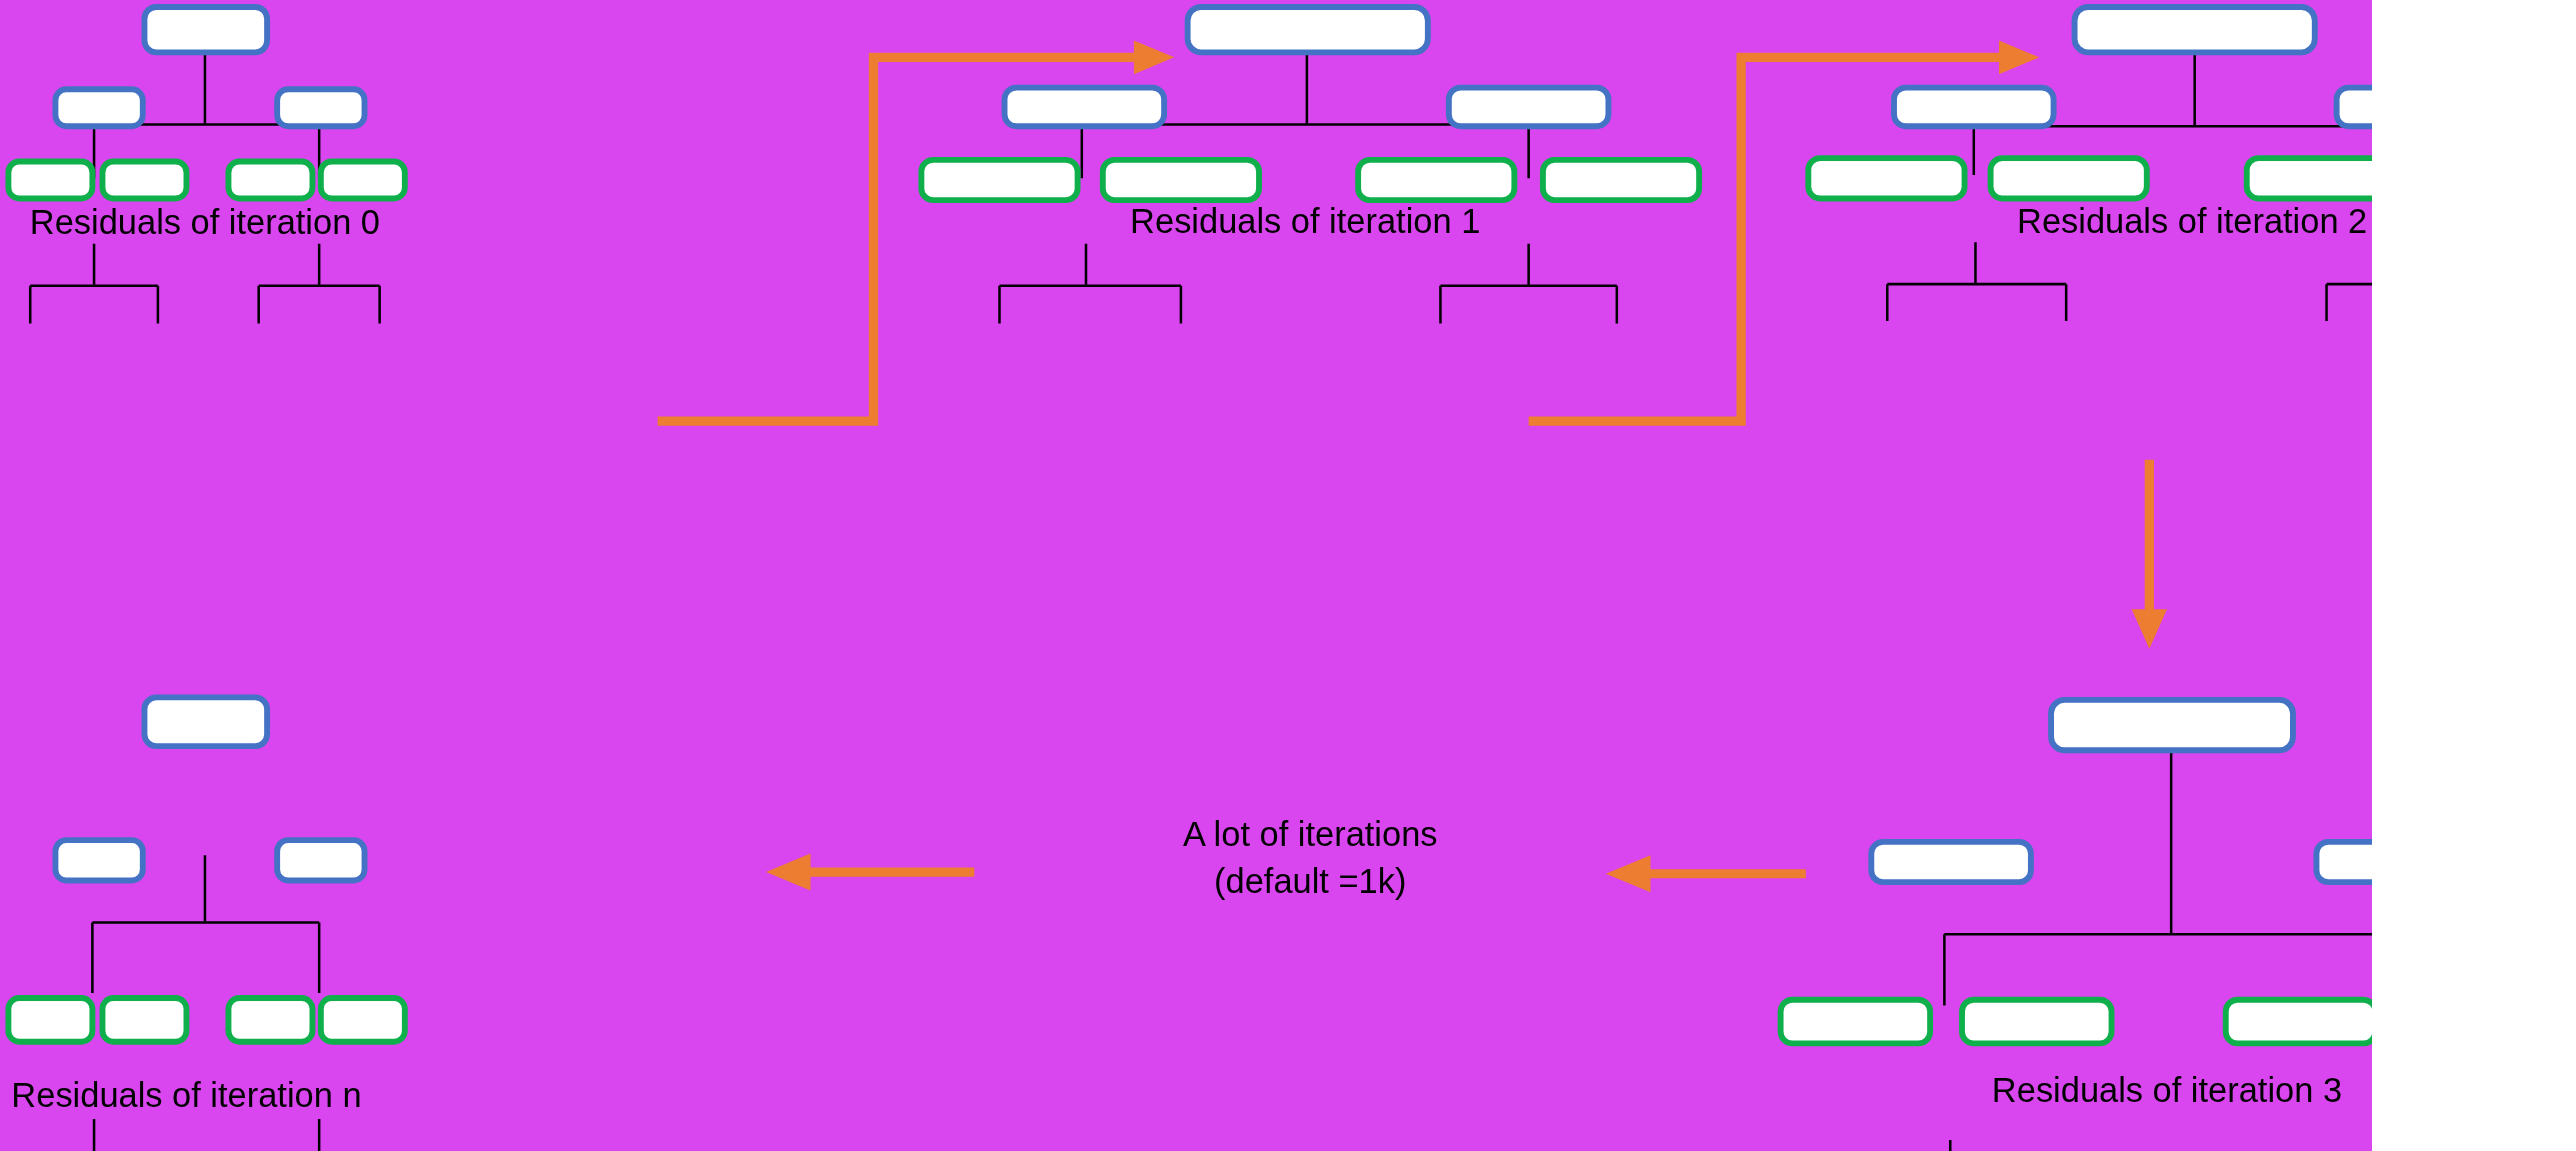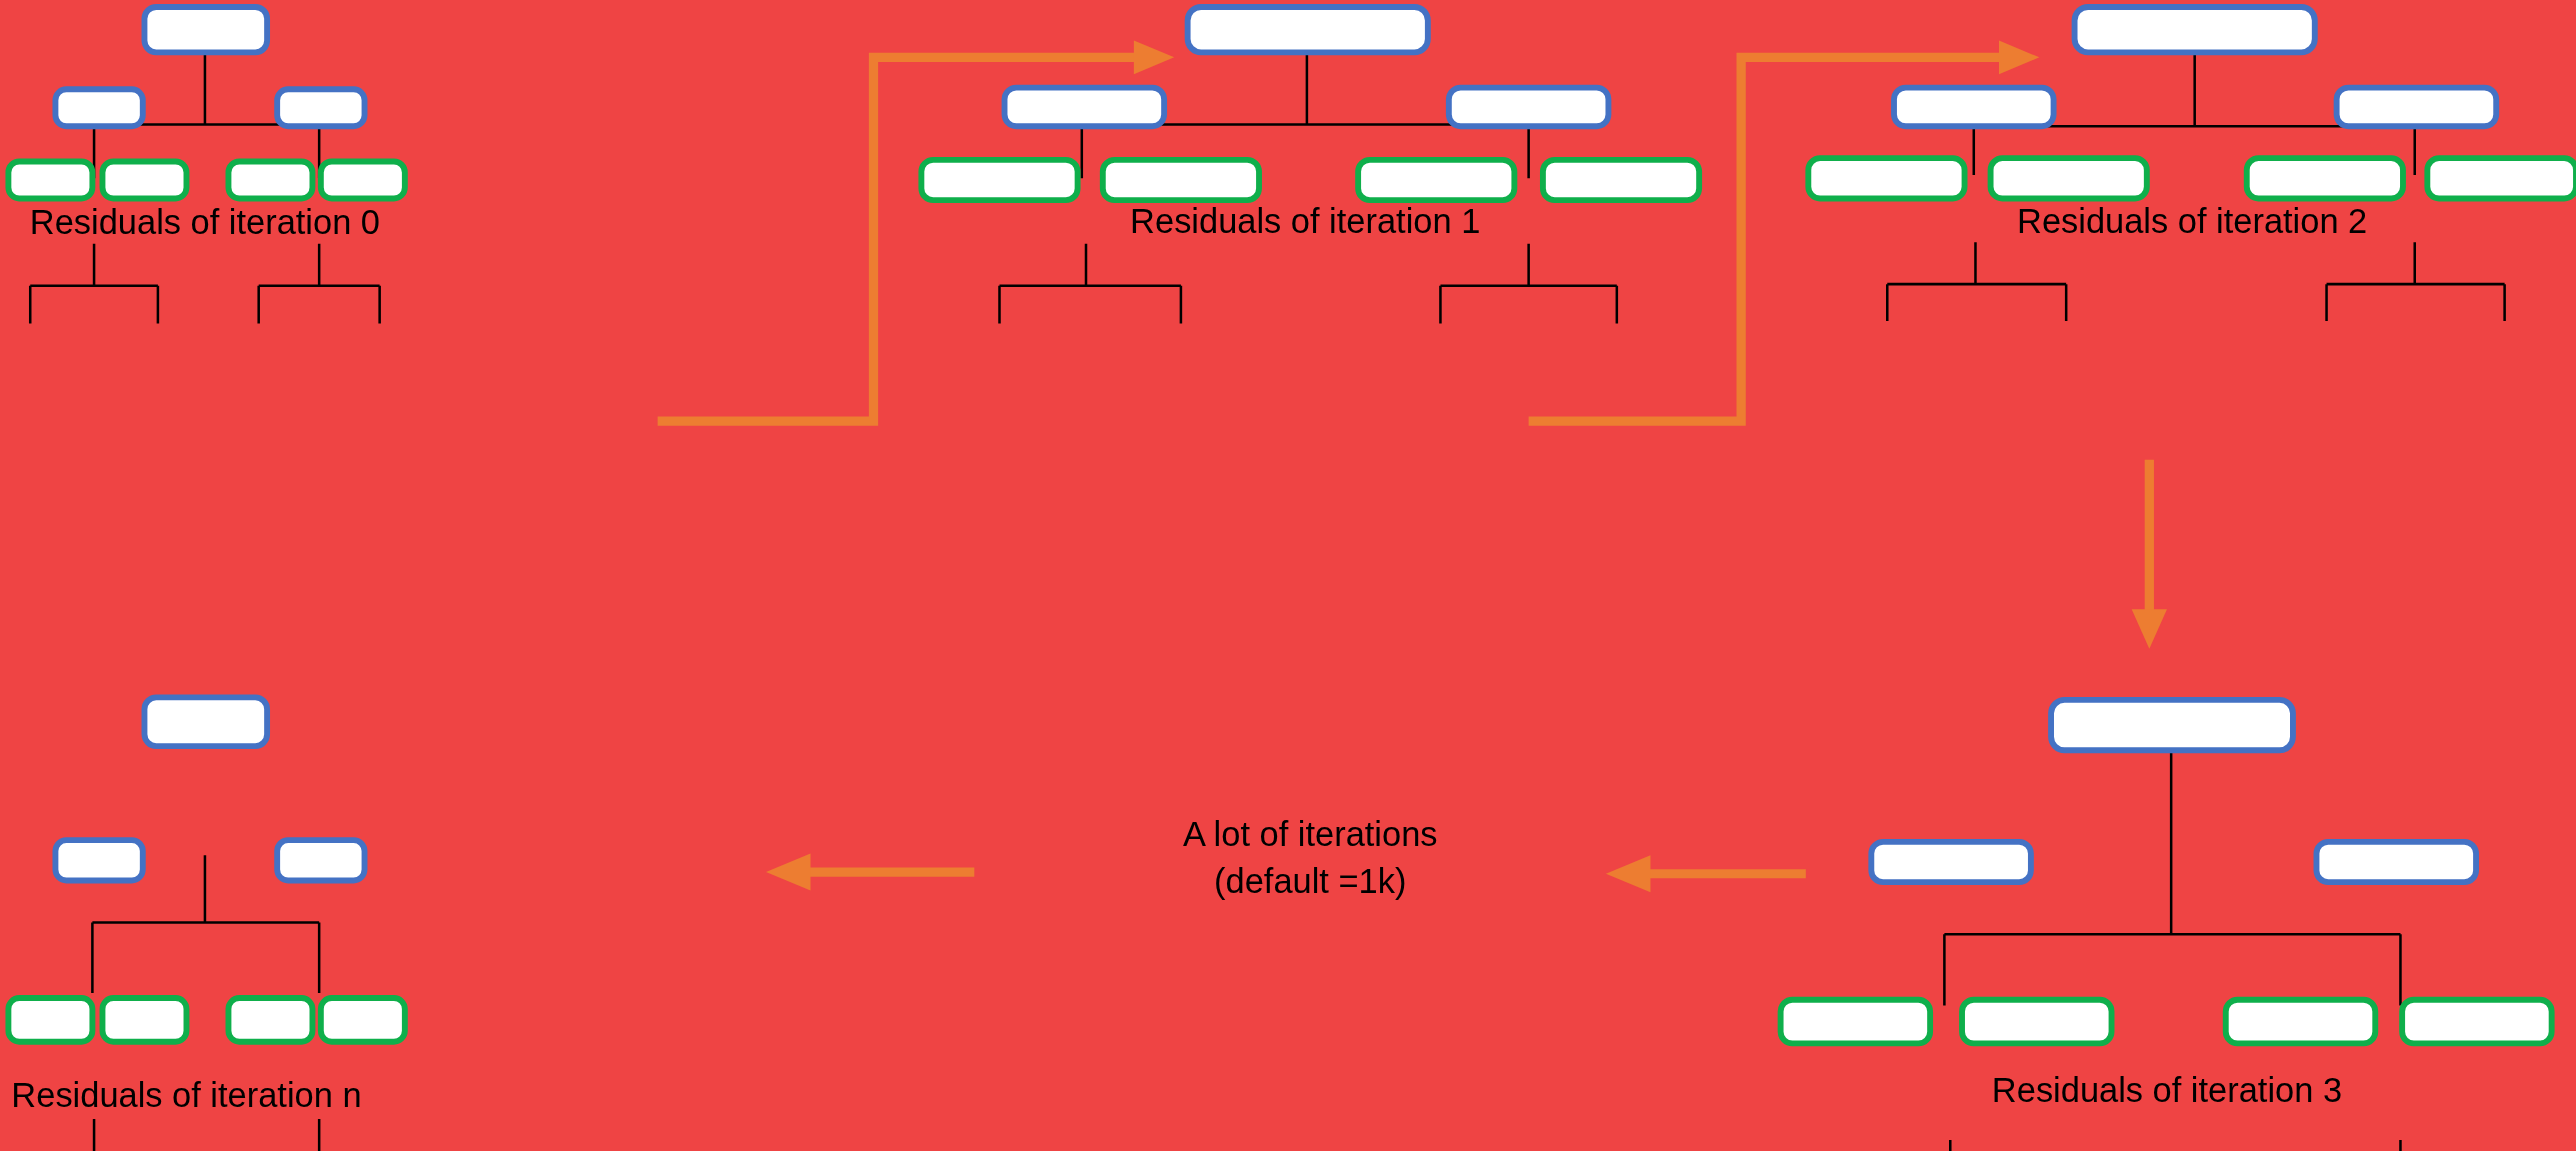--- a/index.html
+++ b/index.html
@@ -5,23 +5,23 @@
   html, body {
     margin: 0;
     padding: 0;
     background: #ffffff;
   }
   body {
     font-family: "Liberation Sans", sans-serif;
   }
   #canvas {
     position: relative;
-    width: 2576px;
+    width: 2372px;
     height: 1152px;
-    background: #ef4444;
+    background: #d946ef;
     overflow: hidden;
   }
   #diagram-svg {
     position: absolute;
     left: 0;
     top: 0;
     width: 2576px;
     height: 1152px;
     display: block;
   }

